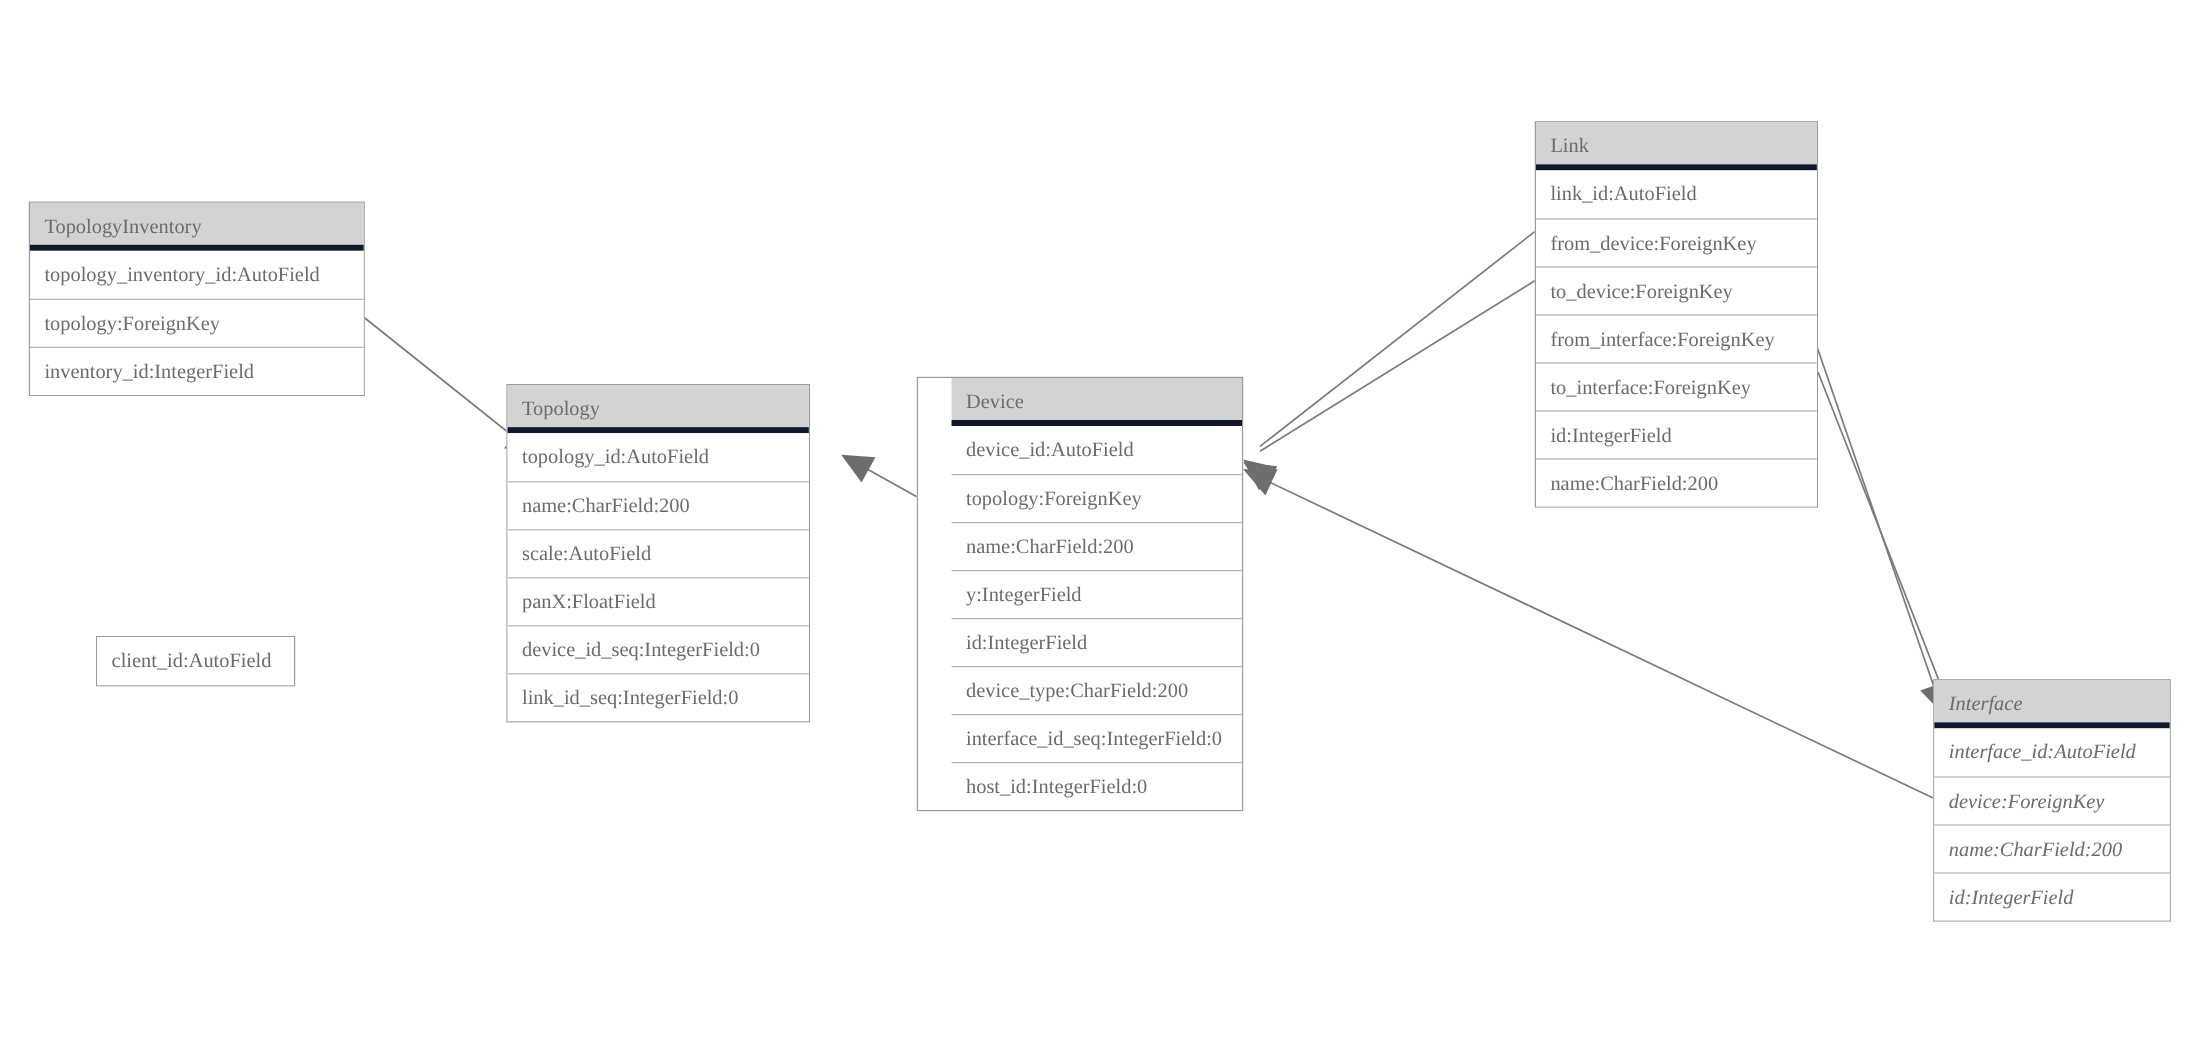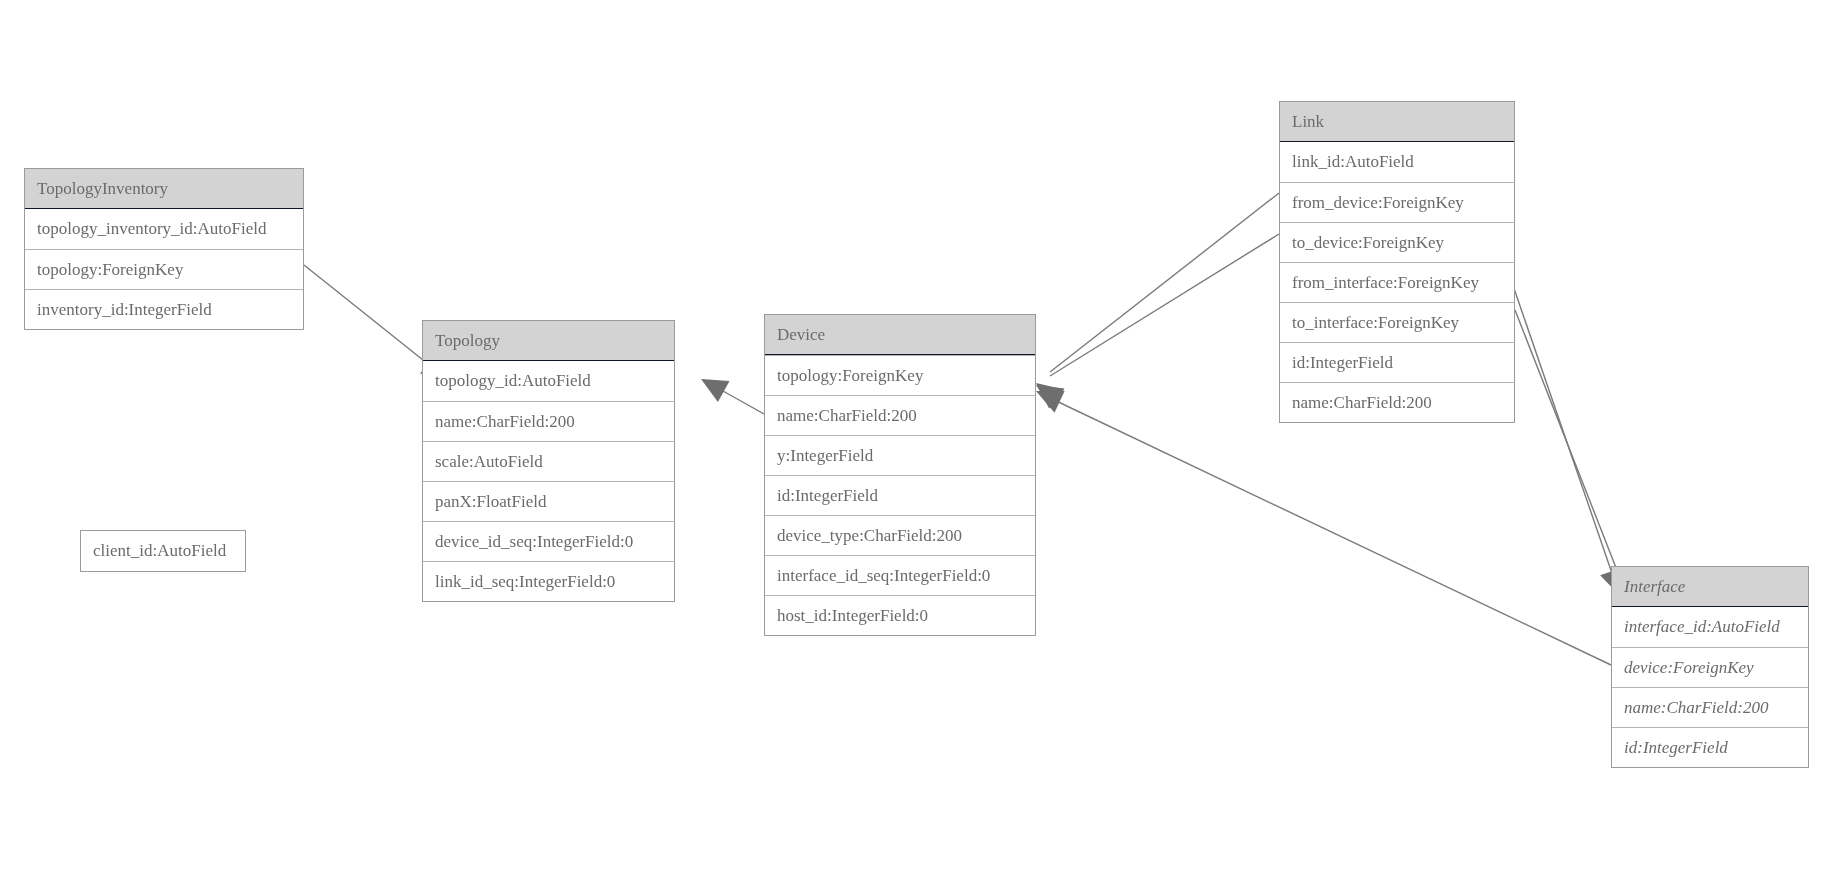--- a/index.html
+++ b/index.html
@@ -37,21 +37,21 @@
     border: 1px solid #9b9b9b;
     background: #ffffff;
     z-index: 2;
   }
 
   .entity-header {
     box-sizing: border-box;
     height: 40px;
     line-height: 40px;
     background: #d3d3d3;
-    border-bottom: 1px solid #0f172a;
+    border-bottom: 5px solid #0f172a;
     padding: 0 0 0 12px;
     font-size: 17px;
     color: #6b6b6b;
     white-space: nowrap;
     overflow: hidden;
   }
 
   .entity-field {
     box-sizing: border-box;
     height: 40px;
@@ -116,22 +116,23 @@
       </div>
       <div class="entity" style="left: 422px; top: 320px; width: 253px;">
         <div class="entity-header">Topology</div>
         <div class="entity-field first-field">topology_id:AutoField</div>
         <div class="entity-field">name:CharField:200</div>
         <div class="entity-field">scale:AutoField</div>
         <div class="entity-field">panX:FloatField</div>
         <div class="entity-field">device_id_seq:IntegerField:0</div>
         <div class="entity-field">link_id_seq:IntegerField:0</div>
       </div>
-      <div class="entity" style="left: 764px; top: 314px; width: 272px;">
+      <div class="entity" style="left: 764px; top: 314px; width: 272px; padding-left: 28px;">
         <div class="entity-header">Device</div>
+        <div class="entity-field first-field">device_id:AutoField</div>
         <div class="entity-field">topology:ForeignKey</div>
         <div class="entity-field">name:CharField:200</div>
         <div class="entity-field">y:IntegerField</div>
         <div class="entity-field">id:IntegerField</div>
         <div class="entity-field">device_type:CharField:200</div>
         <div class="entity-field">interface_id_seq:IntegerField:0</div>
         <div class="entity-field">host_id:IntegerField:0</div>
       </div>
       <div class="entity" style="left: 1279px; top: 101px; width: 236px;">
         <div class="entity-header">Link</div>

